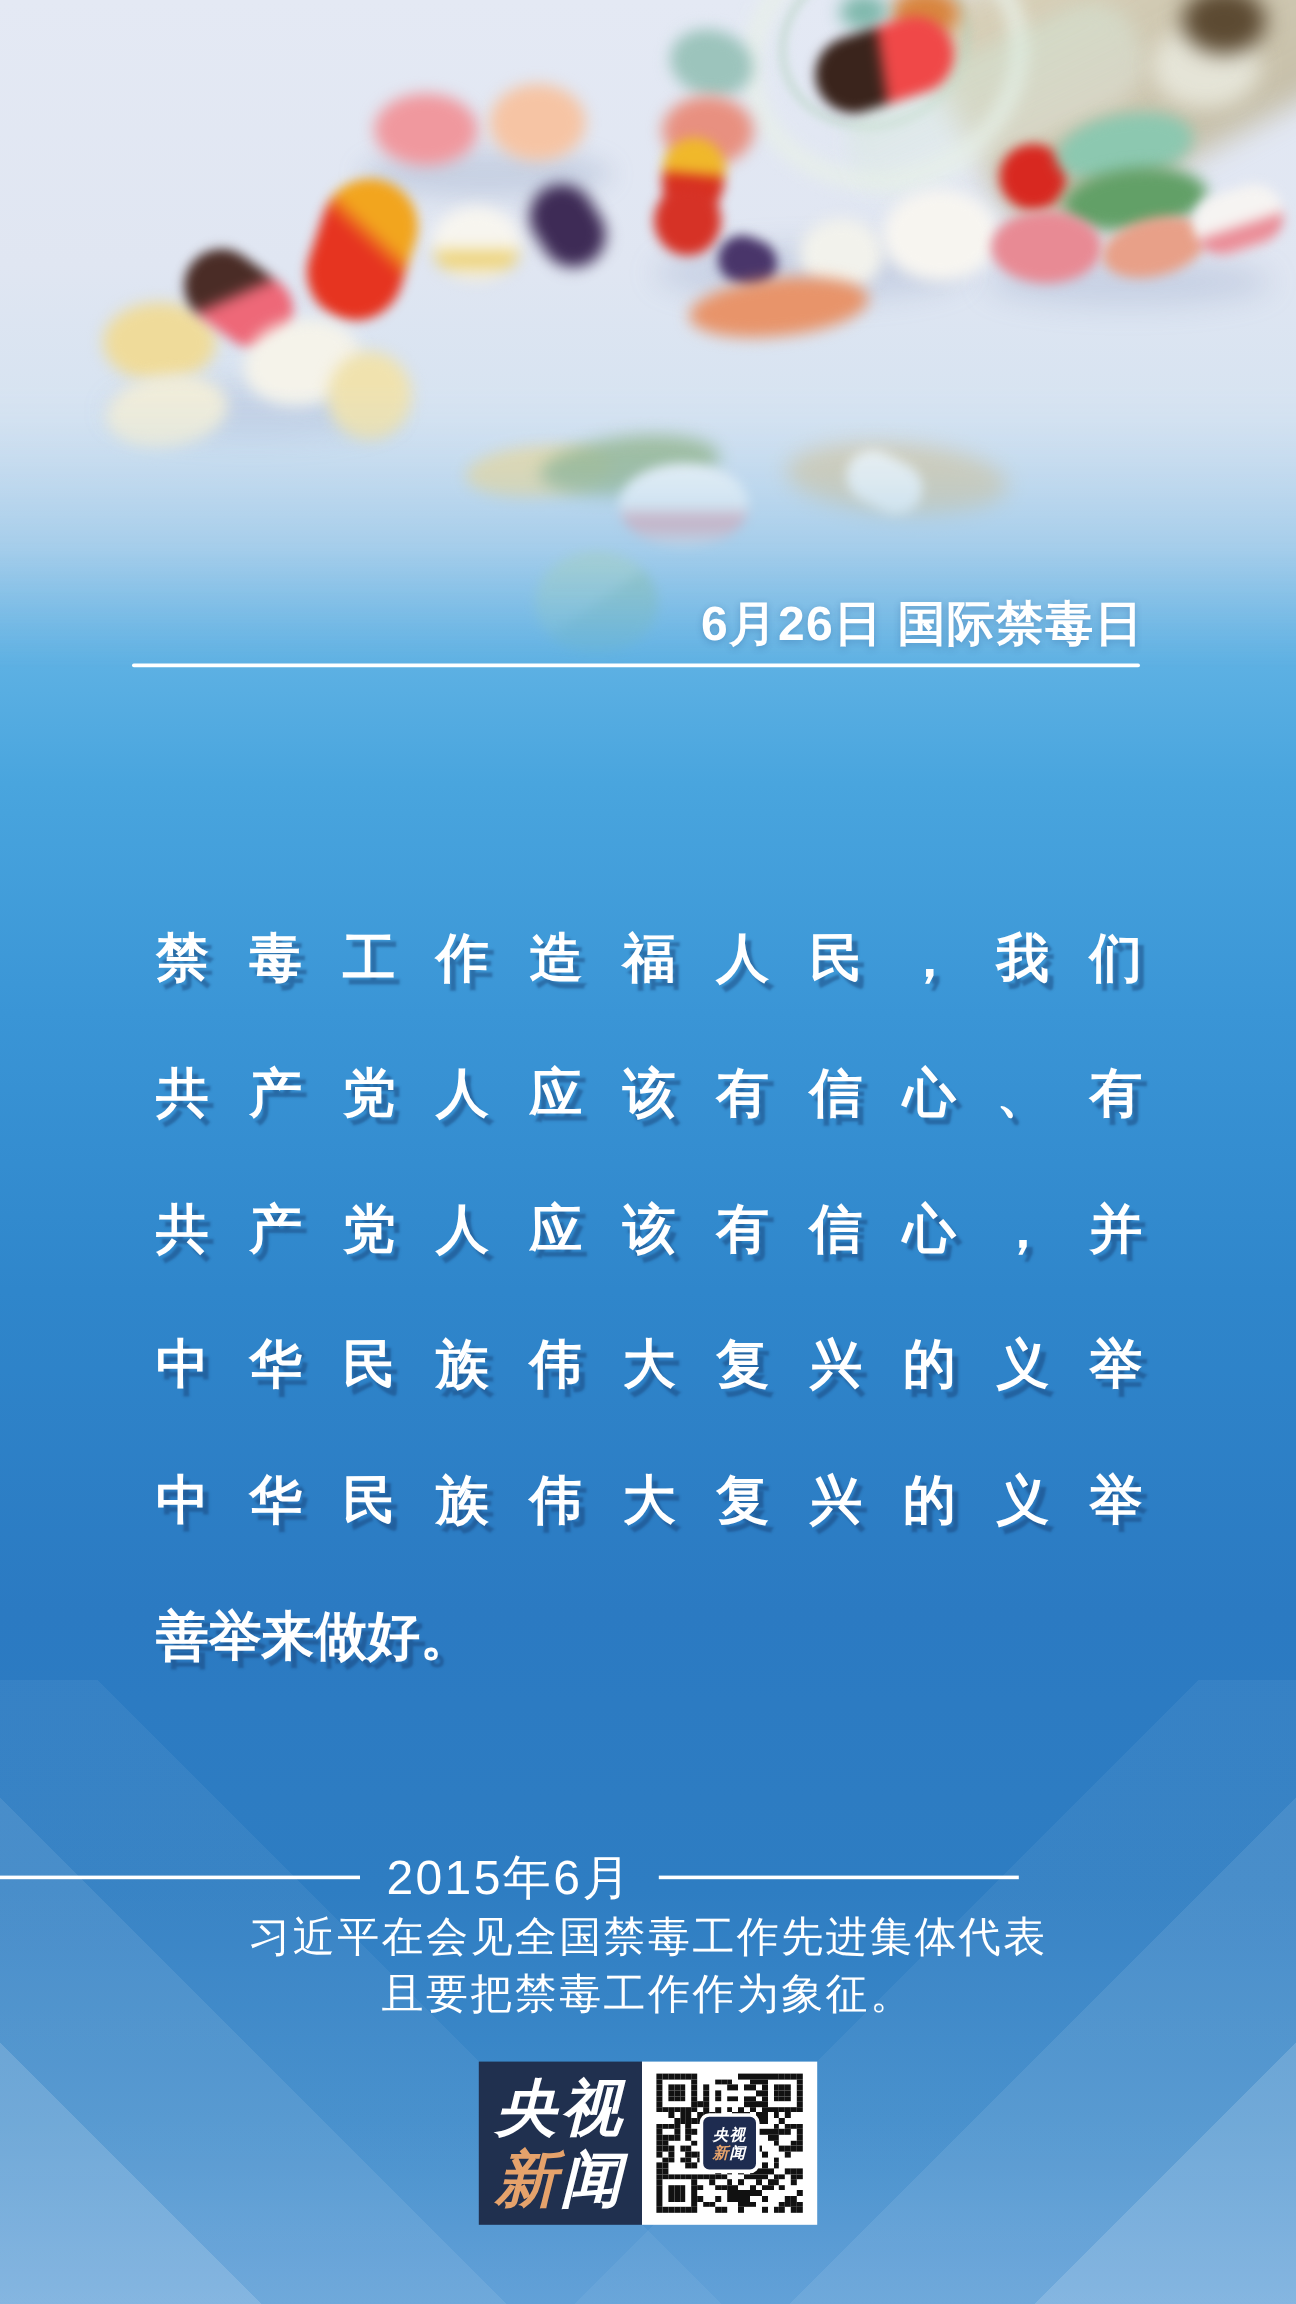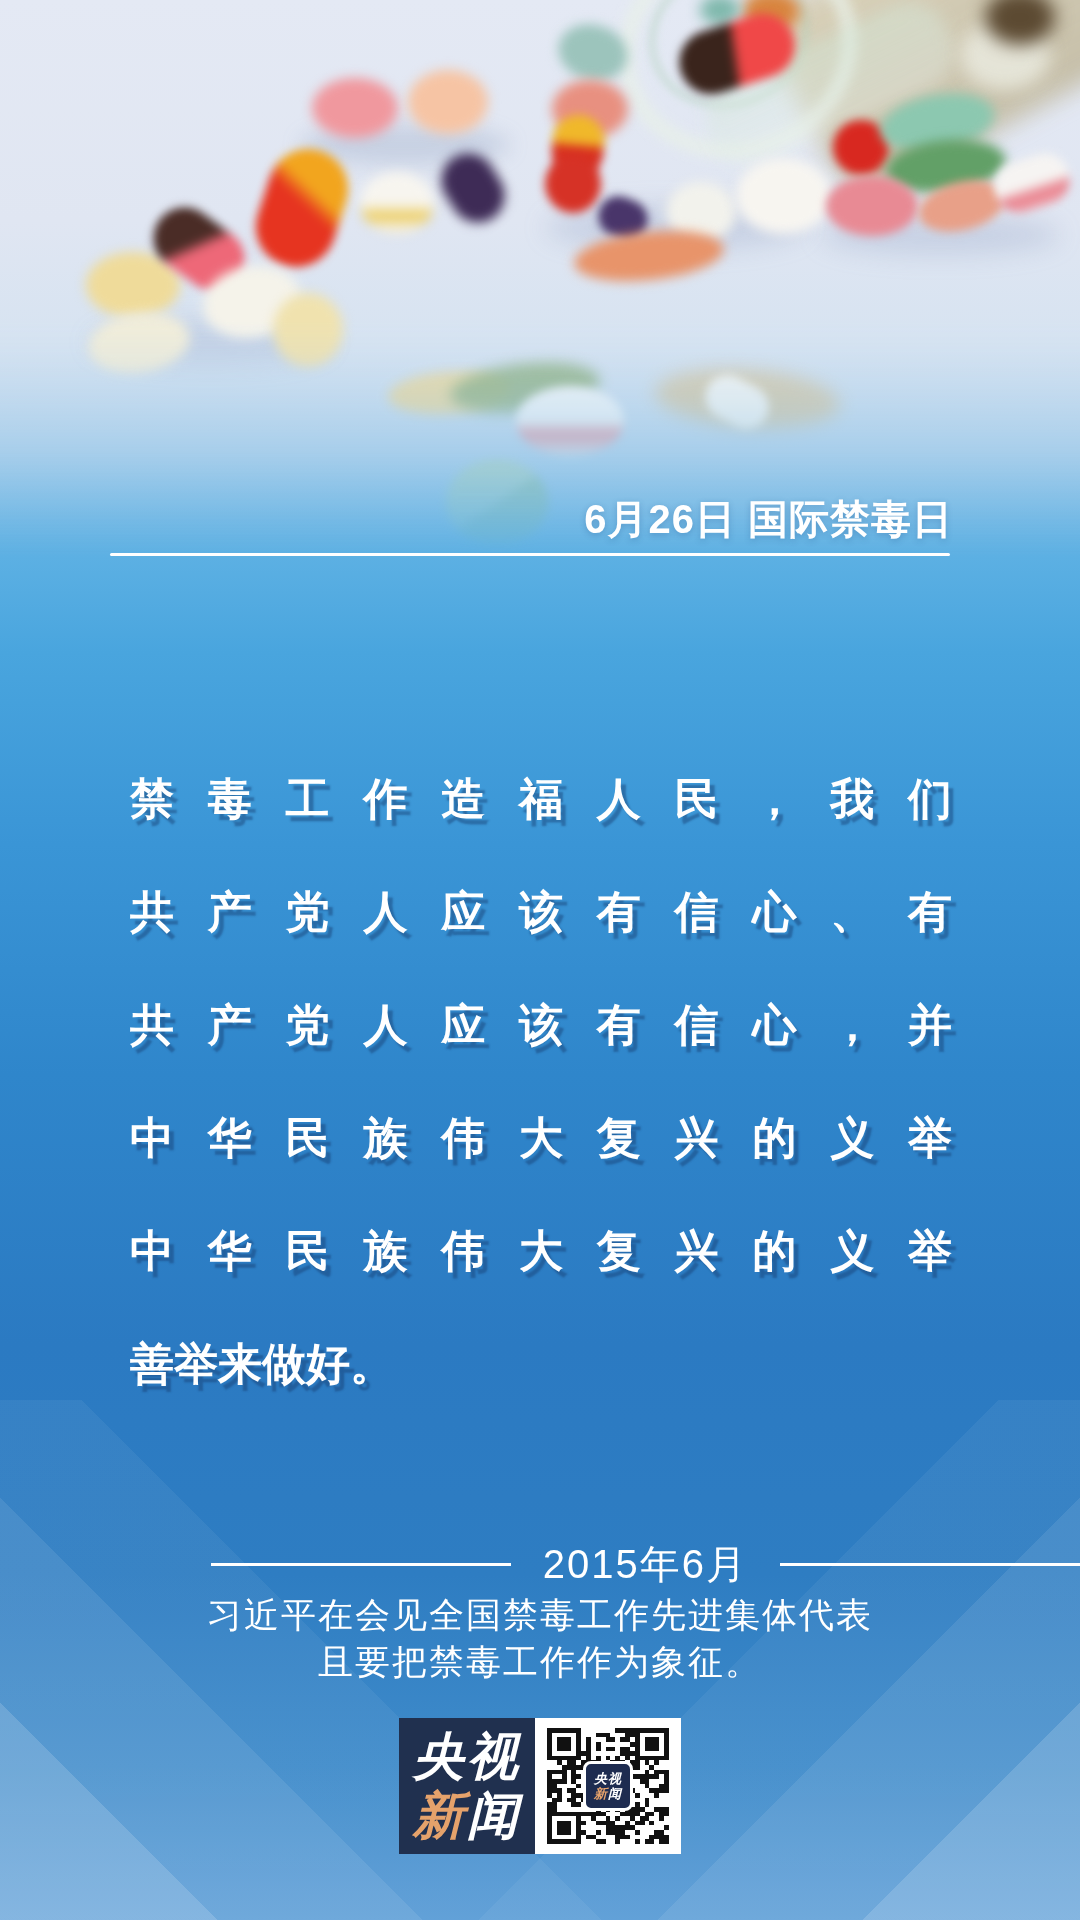--- a/index.html
+++ b/index.html
@@ -37,21 +37,21 @@
   .quote { position:absolute; left:130px; top:742px; width:822px; }
   .q-line {
     font-size:44px; font-weight:900; color:#ffffff; line-height:113px;
     white-space:nowrap; text-align:justify; text-align-last:justify;
     text-justify:inter-character;
     text-shadow:5px 6px 2px rgba(22,60,110,0.45);
   }
   .q-line.last { text-align-last:left; }
   
   .source { position:absolute; top:1541px; left:0; width:1080px; text-align:center; color:#ffffff; }
-  .period-row { display:flex; align-items:center; justify-content:flex-end; gap:32px; height:46px; }
+  .period-row { display:flex; align-items:center; justify-content:flex-start; gap:22px; height:46px; }
   .rule { width:300px; height:3px; background:#ffffff; }
   .period { font-size:40px; font-weight:400; letter-spacing:2px; }
   .attr { font-size:35px; font-weight:400; line-height:47px; letter-spacing:2px; }
   .attr.first { margin-top:4px; }
   
   .deco { position:absolute; bottom:0; height:520px; width:760px; pointer-events:none; }
   .deco-left  { left:0;
     background:linear-gradient(45deg,
       rgba(255,255,255,0.26) 0 17%, rgba(255,255,255,0.13) 17% 33%,
       rgba(255,255,255,0.05) 33% 47%, rgba(255,255,255,0) 47%); }

